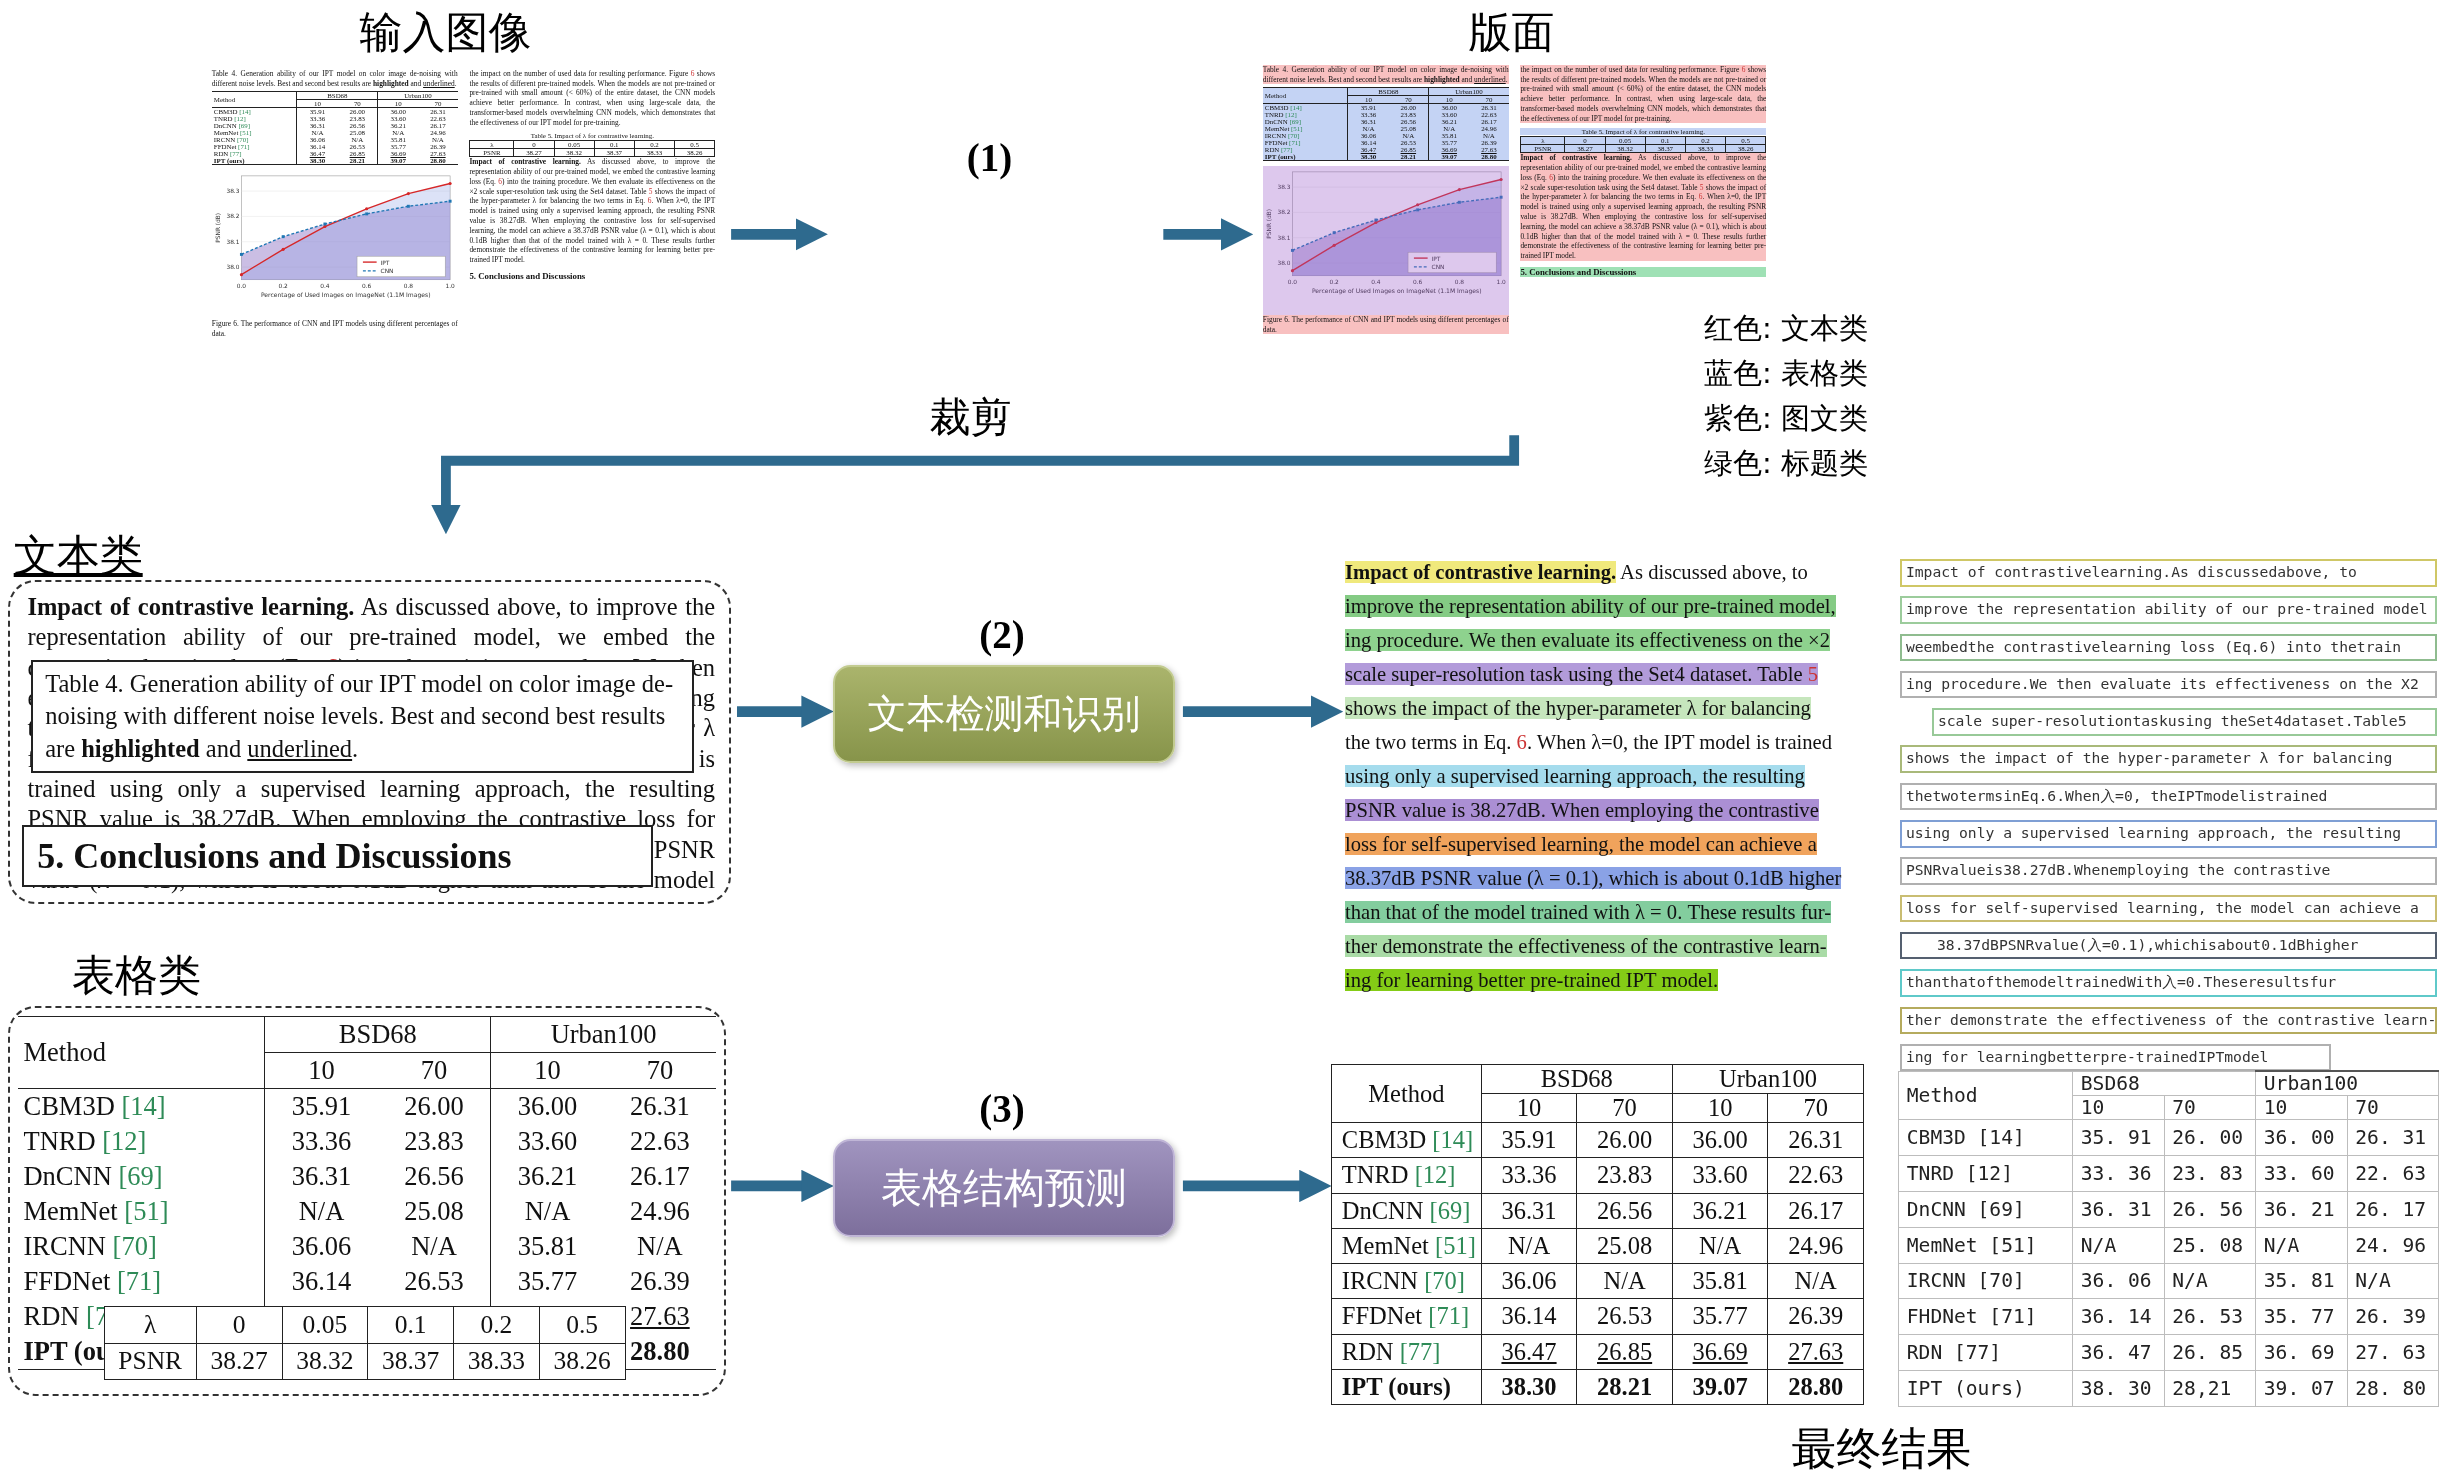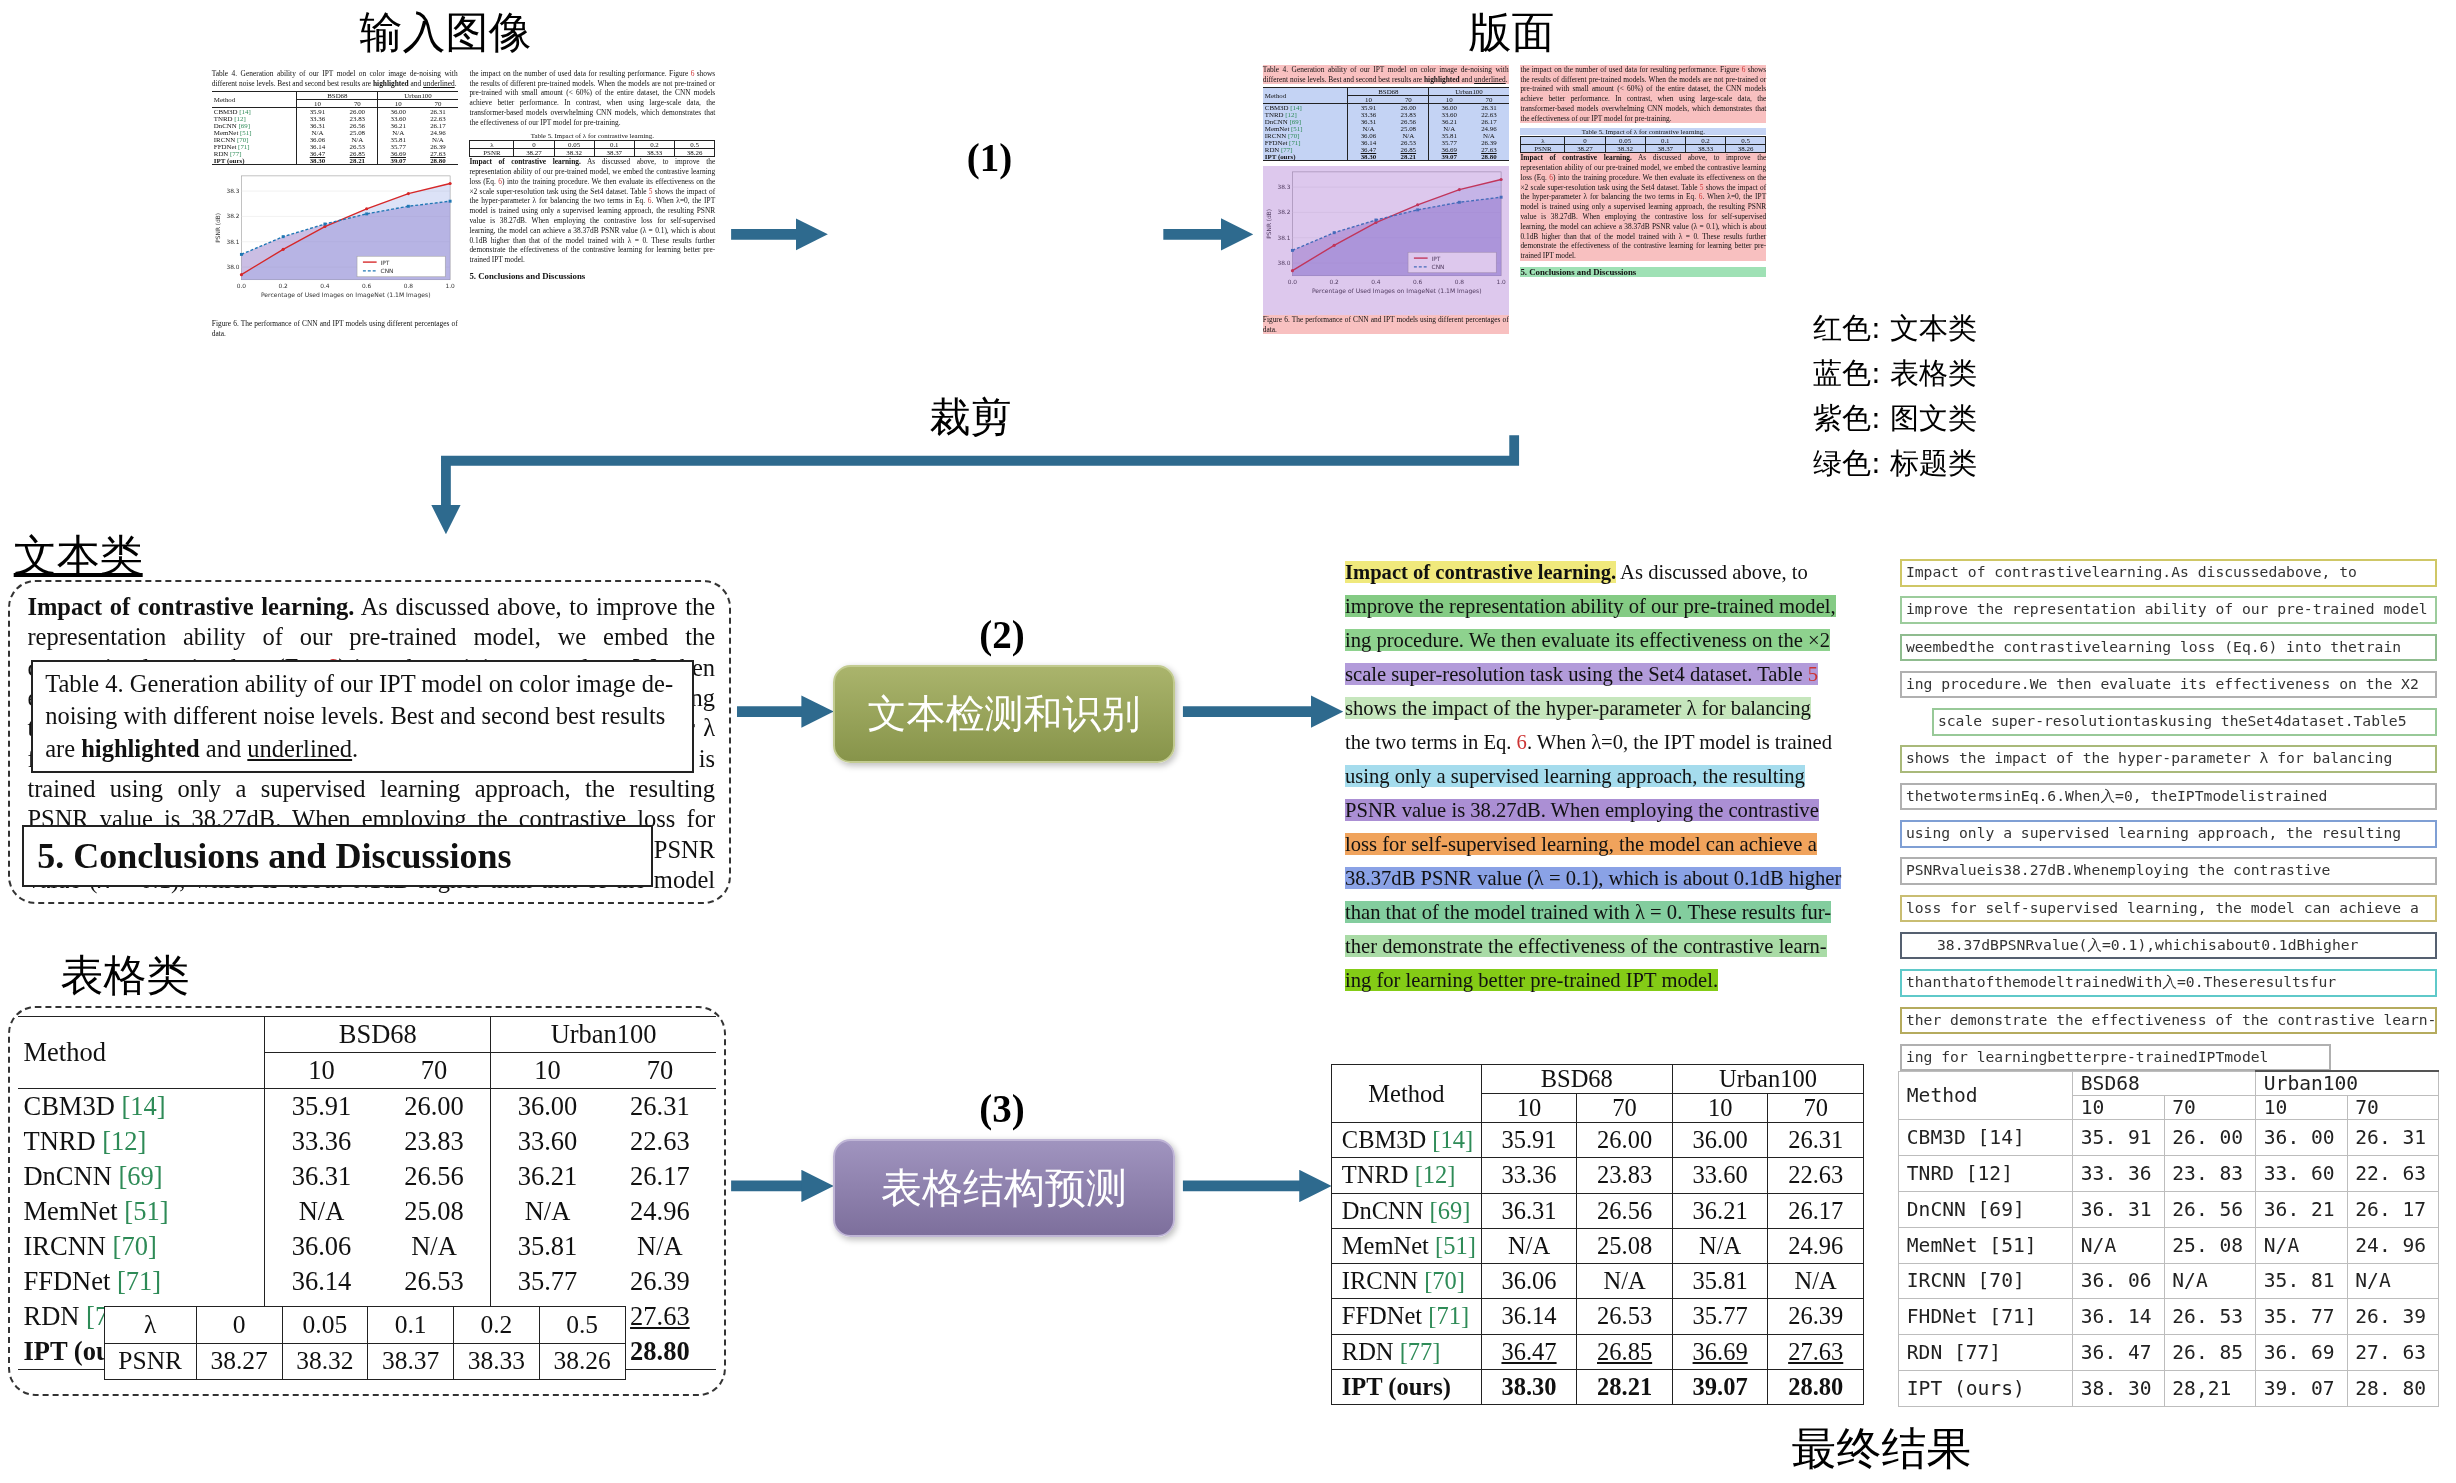--- a/index.html
+++ b/index.html
@@ -95,21 +95,21 @@
   .grid-table td{border:1.5px solid #222;text-align:center;padding:0 4.9px;font-size:24.5px;white-space:nowrap;}
   .grid-table .c-method{text-align:left;padding-left:9.8px;}
 
   #final-table-wrap{position:absolute;left:1898px;top:1070px;width:541px;height:337px;}
   .final-table{border-collapse:collapse;width:100%;height:100%;
                font-family:"DejaVu Sans Mono","Liberation Mono",monospace;color:#222;}
   .final-table td{border:1px solid #bdbdbd;padding:0 7.8px;font-size:19.6px;text-align:left;white-space:nowrap;}
   .final-table .urban{border-top:2px solid #555;}
 
   
-  #legend{position:absolute;left:1813px;top:306px;font-family:"DejaVu Sans","Liberation Sans",sans-serif;
+  #legend{position:absolute;left:1704px;top:306px;font-family:"DejaVu Sans","Liberation Sans",sans-serif;
           font-size:29px;line-height:45px;color:#000;white-space:nowrap;}
 </style>
 </head>
 <body>
 
 <div id="canvas">
 
   <svg id="arrows" viewBox="0 0 2506 1514" width="2456" height="1484">
     <defs>
       <marker id="ah" markerWidth="3" markerHeight="3" refX="1.3" refY="1.5" orient="auto" markerUnits="strokeWidth">
@@ -477,21 +477,21 @@
       <div class="oline" style="border-color: rgb(176, 176, 176);">thetwotermsinEq.6.When入=0, theIPTmodelistrained</div>
       <div class="oline" style="border-color: rgb(127, 159, 212);">using only a supervised learning approach, the resulting</div>
       <div class="oline" style="border-color: rgb(176, 176, 176);">PSNRvalueis38.27dB.Whenemploying the contrastive</div>
       <div class="oline" style="border-color: rgb(201, 189, 114);">loss for self-supervised learning,  the model can achieve a</div>
       <div class="oline" style="border-color: rgb(85, 96, 112); padding-left: 35px;">38.37dBPSNRvalue(入=0.1),whichisabout0.1dBhigher</div>
       <div class="oline" style="border-color: rgb(95, 201, 201);">thanthatofthemodeltrainedWith入=0.Theseresultsfur</div>
       <div class="oline" style="border-color: rgb(181, 171, 94);">ther demonstrate the effectiveness of the contrastive learn-</div>
       <div class="oline" style="border-color: rgb(176, 176, 176); width: 78%;">ing for learningbetterpre-trainedIPTmodel</div>
     </div>
 
-  <div class="big-label" style="left:27px;top:947px;width:196px;text-align:center;">表格类</div>
+  <div class="big-label" style="left:5px;top:947px;width:196px;text-align:right;">表格类</div>
   <div class="dashed-box" id="table-box" style="left:7.8px;top:1006px;width:714px;height:386px;">
     <div id="table-box-inner">
       <table class="paper-table big">
         <thead>
           <tr class="gr">
             <td class="c-method" rowspan="2">Method</td>
             <td colspan="2">BSD68</td>
             <td colspan="2">Urban100</td>
           </tr>
           <tr class="sub">

